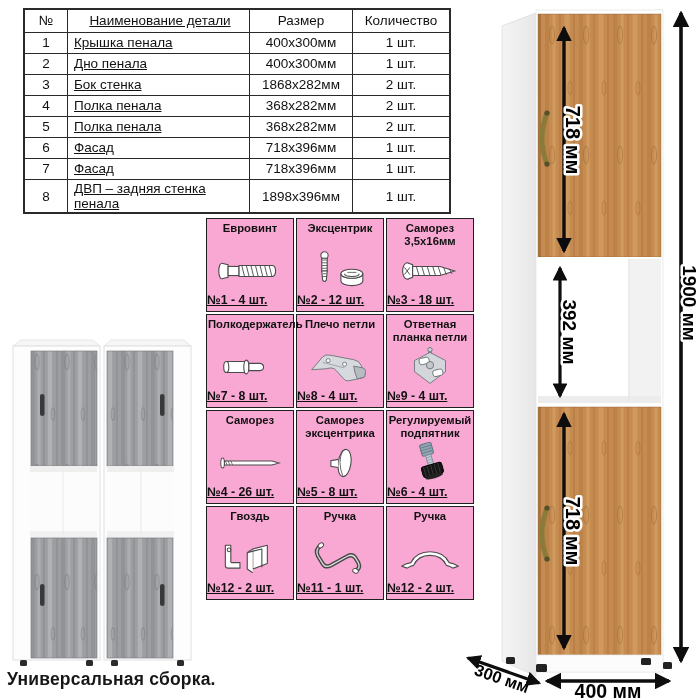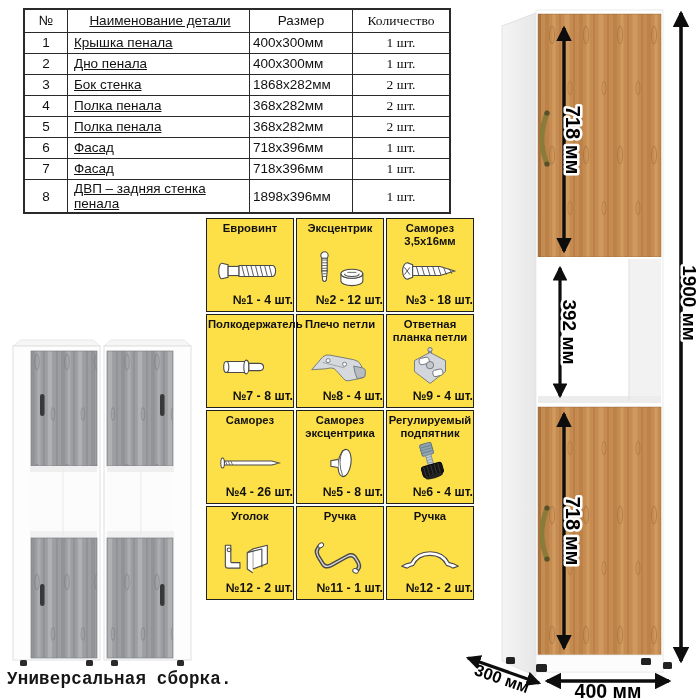--- a/index.html
+++ b/index.html
@@ -7,34 +7,34 @@
   .stage{position:absolute;inset:0;}
 
   
   table.parts{position:absolute;left:23px;top:8px;width:402px;border-collapse:collapse;table-layout:fixed;
     font-size:13.5px;line-height:1.12;border:2px solid #2a2a2a;}
   table.parts th,table.parts td{border:1px solid #2a2a2a;padding:1px 3px;vertical-align:middle;font-weight:400;}
   table.parts th{height:20px;text-align:center;}
   table.parts td{height:18px;}
   .c-num{width:36px;text-align:center;}
   .c-name{width:172px;text-align:left;padding-left:6px !important;text-decoration:underline;}
-  .c-size{width:96px;}
-  .c-qty{width:90px;text-align:center;font-family:Liberation Serif, serif;}
+  .c-size{width:96px;text-align:center;}
+  .c-qty{width:90px;text-align:center;}
 
   
   table.hw{position:absolute;left:204px;top:216px;border-collapse:separate;border-spacing:2.5px;}
-  td.hw-cell{border:1.8px solid #1f1f1f;width:86px;height:92px;padding:0;background:#fde047;vertical-align:top;}
+  td.hw-cell{border:1.8px solid #1f1f1f;width:86px;height:92px;padding:0;background:#f9a8d4;vertical-align:top;}
   .hw-inner{display:flex;flex-direction:column;height:92px;width:86px;}
   .hw-title{font-weight:700;font-size:11.3px;line-height:1.12;text-align:center;padding:3px 1px 0 1px;min-height:26px;}
   .hw-icon{flex:1;display:flex;align-items:center;justify-content:center;overflow:hidden;}
   .hw-icon svg{width:76px;height:42px;display:block;}
-  .hw-count{font-weight:700;font-size:12.3px;text-align:right;padding-bottom:4px;}
+  .hw-count{font-weight:700;font-size:12.3px;text-align:left;padding-bottom:4px;text-decoration:underline;}
 
   
-  .caption{position:absolute;left:7px;top:669px;font-size:17.5px;font-weight:700;letter-spacing:.2px;color:#161616;font-family:Liberation Mono, monospace;}
+  .caption{position:absolute;left:7px;top:669px;font-size:17.5px;font-weight:700;letter-spacing:.2px;color:#161616;}
 
   
   svg.left-cabs{position:absolute;left:0;top:335px;width:200px;height:335px;}
   svg.big-cab{position:absolute;left:440px;top:0;width:260px;height:700px;}
   .dim-label{font-family:"Liberation Sans",sans-serif;font-weight:700;fill:#000;paint-order:stroke;stroke:#fff;stroke-width:5px;stroke-linejoin:round;}
   .dim-label-plain{font-family:"Liberation Sans",sans-serif;font-weight:700;fill:#000;}
 </style>
 </head>
 <body>
 
@@ -257,21 +257,21 @@
                   </g>
                 </svg>
               </div>
               <div class="hw-count">№6 - 4 шт.</div>
             </div>
           </td>
         </tr>
         <tr>
           <td class="hw-cell">
             <div class="hw-inner">
-              <div class="hw-title">Уголок</div>
+              <div class="hw-title">Гвоздь</div>
               <div class="hw-icon">
                 <svg viewBox="0 0 78 46">
                   <g fill="#fff" stroke="#4a4a4a" stroke-width="1.2" stroke-linejoin="round">
                     <path d="M12,8 v22 q0,3 3,3 h13 v-6 h-9 q-1,0 -1,-1 v-18 z"></path>
                     <circle cx="16" cy="13" r="2"></circle>
                     <path d="M42,12 l16,-4 v20 l-16,6 z"></path>
                     <path d="M42,12 l-6,4 v18 l6,4"></path>
                     <path d="M36,16 l16,-4 v20" fill="none"></path>
                   </g>
                 </svg>

